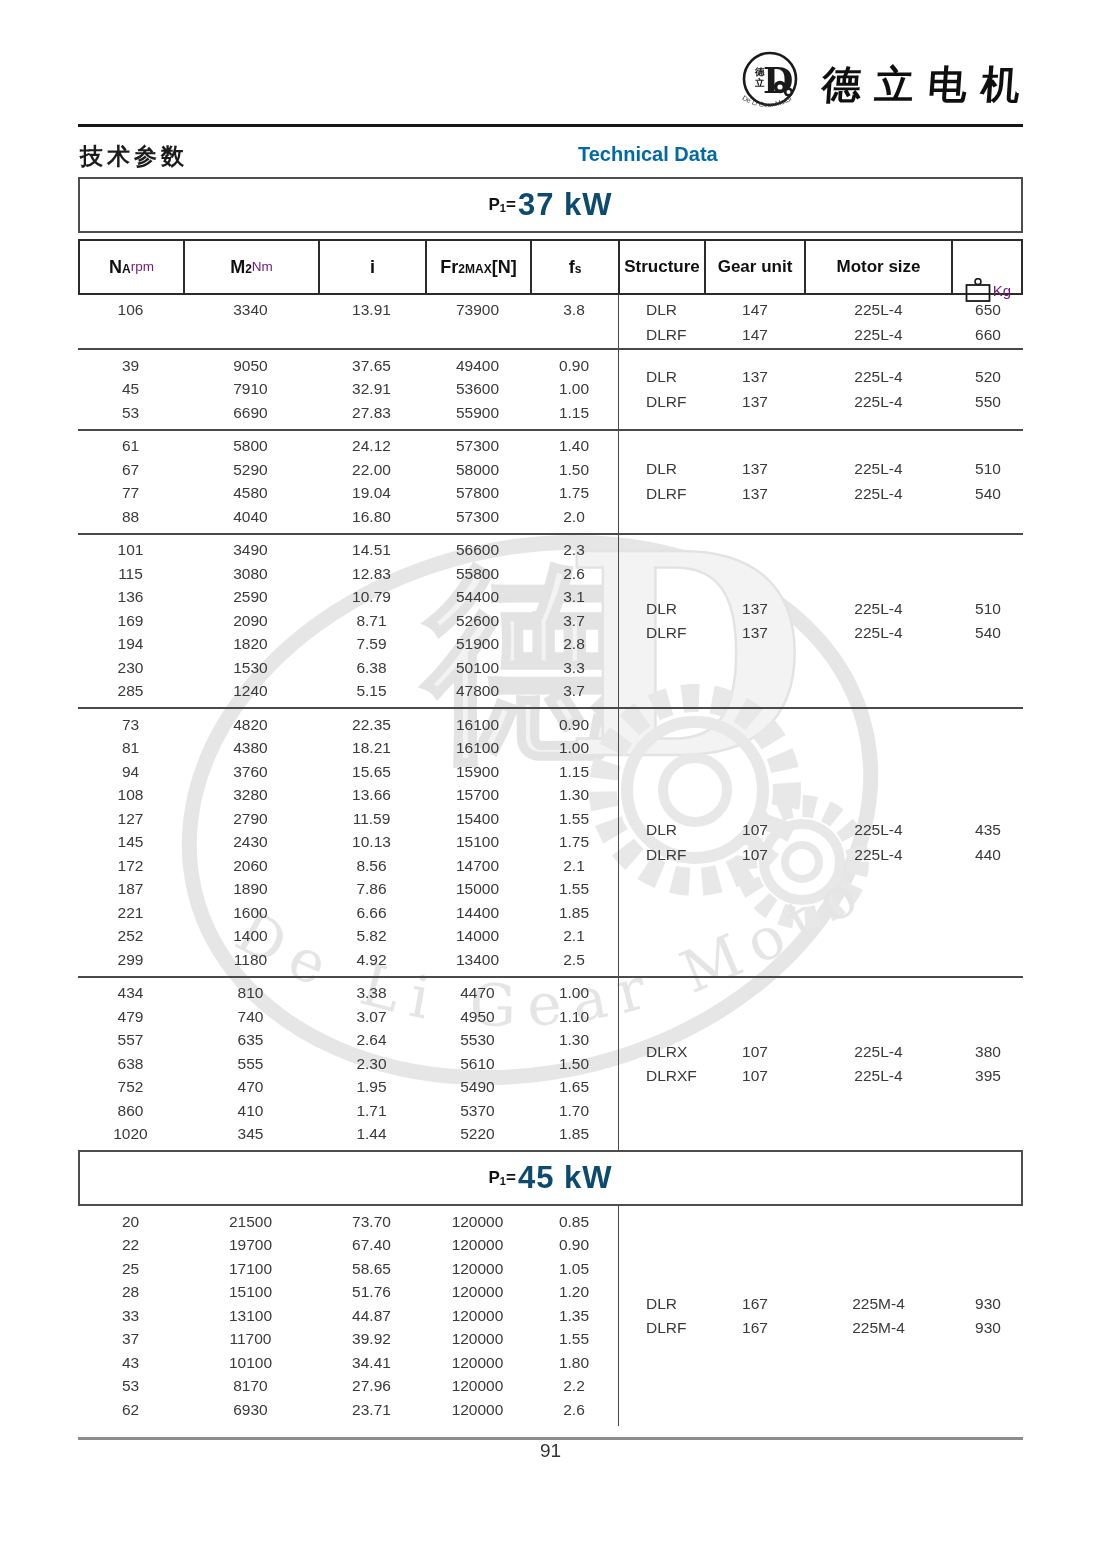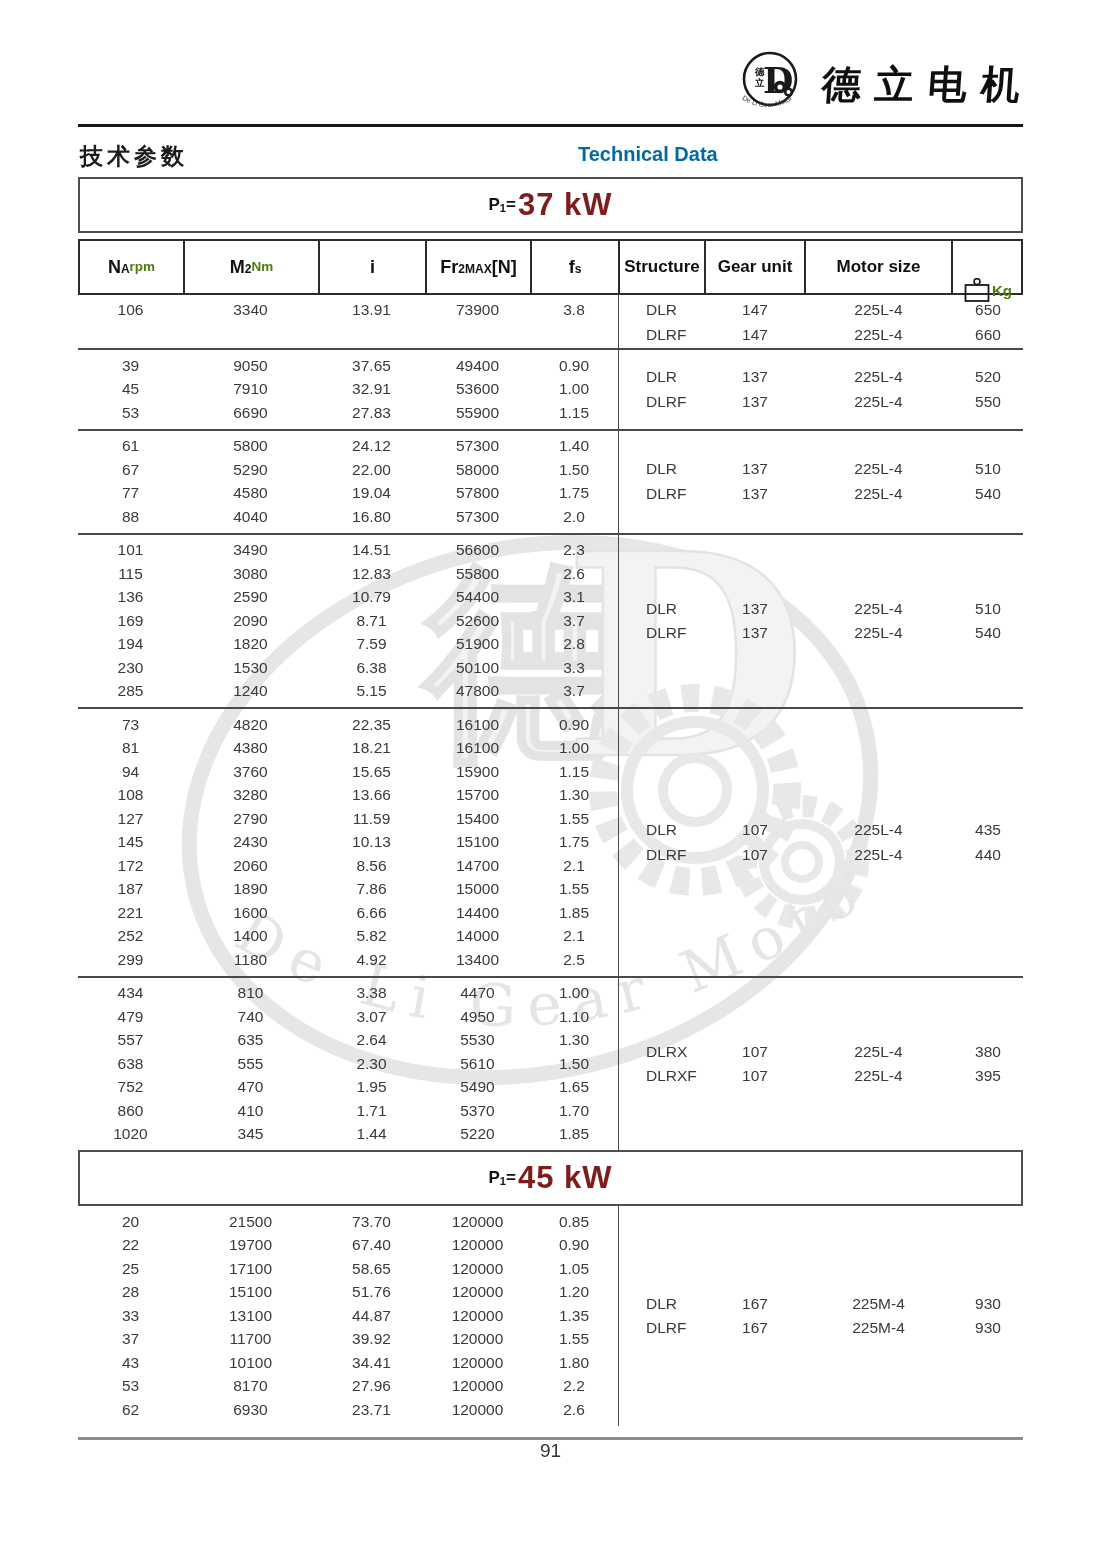--- a/index.html
+++ b/index.html
@@ -15,31 +15,31 @@
   
   .subhead{position:absolute;top:139px;left:78px;width:945px;height:32px;z-index:2;}
   .subhead .zh{position:absolute;left:2px;top:2px;font-size:23px;font-weight:bold;color:#1c1c1c;letter-spacing:4px;}
   .subhead .en{position:absolute;left:500px;top:4px;font-size:20px;font-weight:bold;color:#0369a1;}
   
   .content{position:absolute;top:177px;left:78px;width:945px;z-index:1;}
   .titlebox{border:2px solid #4e4e4e;height:52px;display:flex;align-items:baseline;justify-content:center;
             padding-top:0;box-sizing:content-box;align-items:center;}
   .p-small{font-size:17px;font-weight:bold;color:#111;}
   .p-sub{font-size:11px;font-weight:bold;color:#111;position:relative;top:3px;}
-  .p-value{font-size:31px;font-weight:bold;color:#7f1d1d;letter-spacing:1px;margin-left:2px;}
+  .p-value{font-size:31px;font-weight:bold;color:#0c4a6e;letter-spacing:1px;margin-left:2px;}
   
   .head-row{display:flex;border:2px solid #2b2b2b;margin-top:6px;height:56px;box-sizing:border-box;background:transparent;}
   .hcell{border-right:2px solid #2b2b2b;box-sizing:border-box;display:flex;flex-direction:row;
          align-items:center;justify-content:center;line-height:1.15;}
   .hcell:last-child{border-right:none;margin-top:47px;}
   .w0{width:105px}.w1{width:135px}.w2{width:107px}.w3{width:105px}.w4{width:88px}
   .w5{width:86px}.w6{width:100px}.w7{width:147px}.w8{flex:1}
   .hmain{font-size:18px;font-weight:bold;color:#101010;}
   .hsub{font-size:12px;font-weight:bold;color:#101010;}
-  .hunit{font-size:13.5px;font-weight:bold;color:#4d7c0f;}
+  .hunit{font-size:13.5px;font-weight:normal;color:#701a75;}
   .kgcell{justify-content:center;}
   .kgcell .hunit{margin-top:1px;font-size:15px;}
   
   .groups{}
   .group{display:flex;border-bottom:2px solid #4a4a4a;}
   .group:last-child{border-bottom:none;}
   .gleft{width:542px;border-right:1.6px solid #4a4a4a;box-sizing:border-box;display:flex;
          flex-direction:column;justify-content:center;padding:4px 0;}
   .gright{flex:1;display:flex;flex-direction:column;justify-content:center;}
   .group.top .gleft,.group.top .gright{justify-content:flex-start;padding-top:3px;padding-bottom:1px;align-items:flex-end;}

